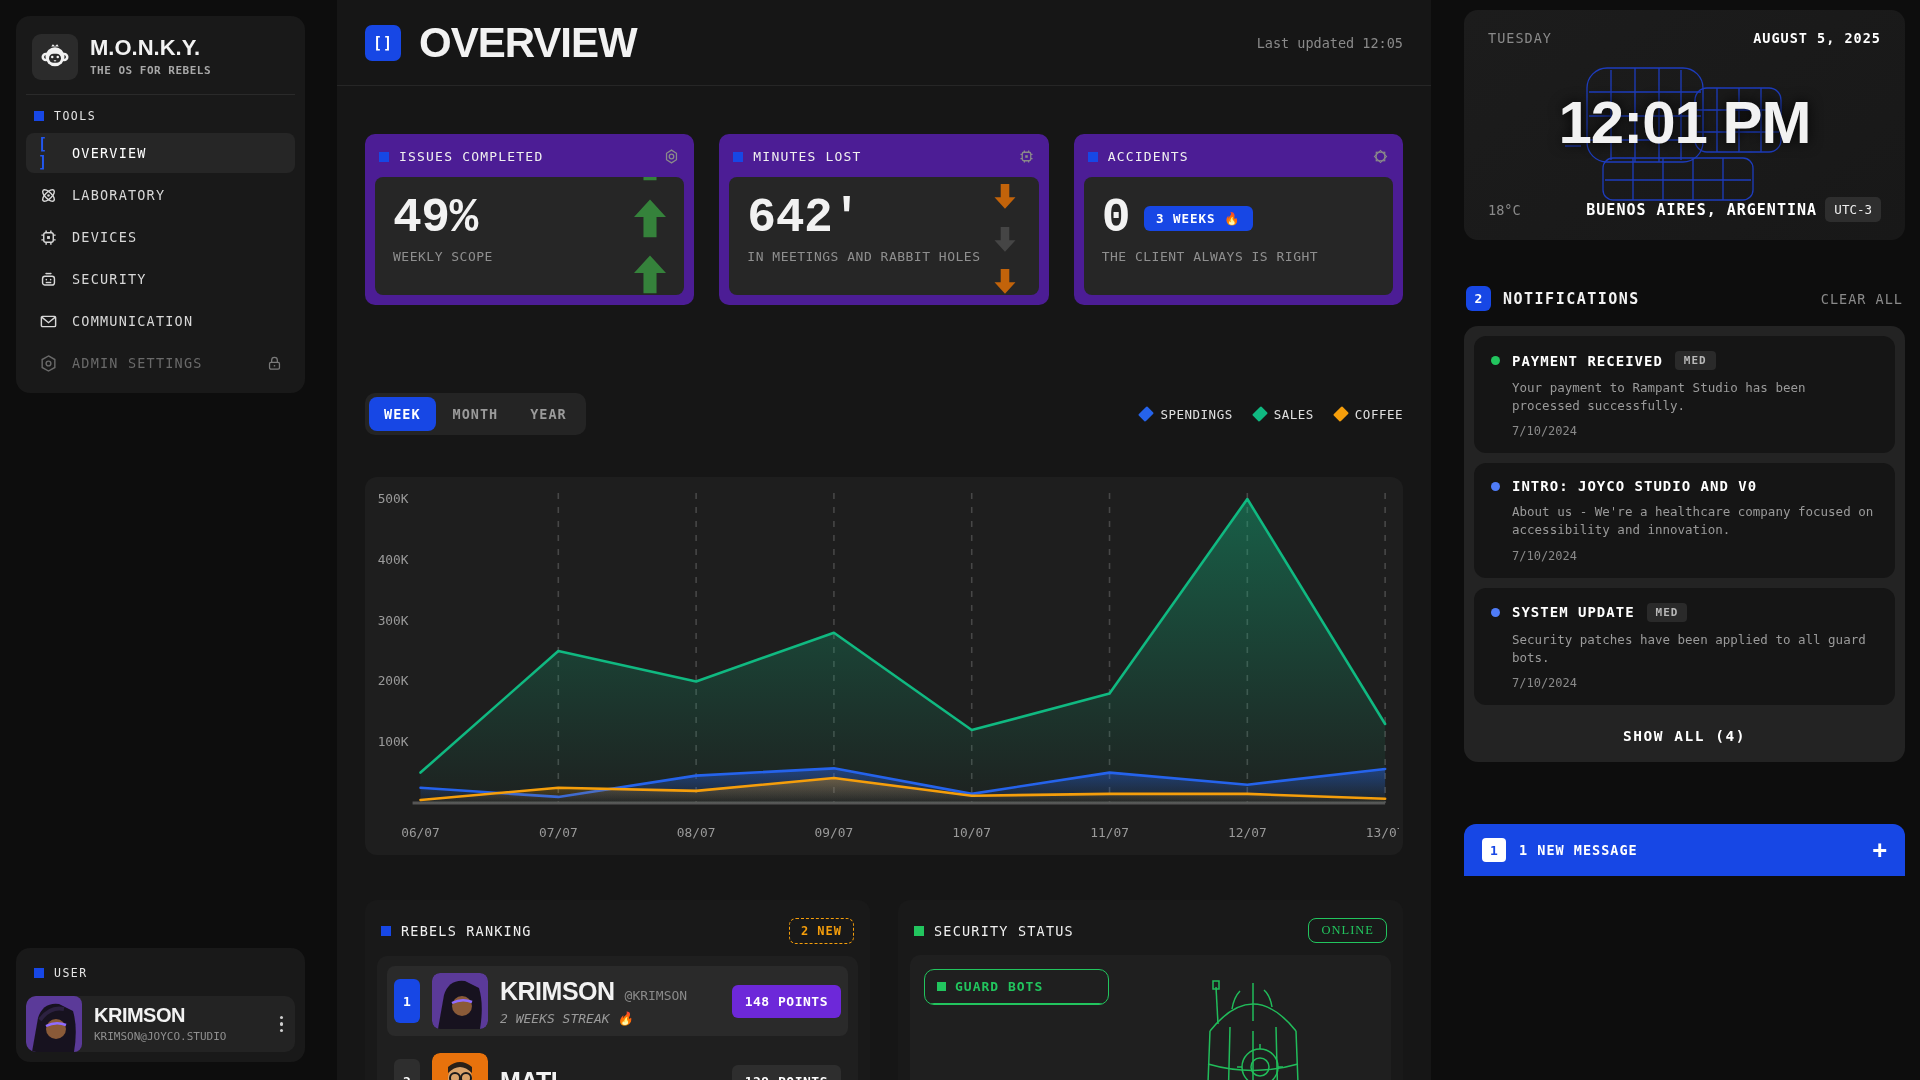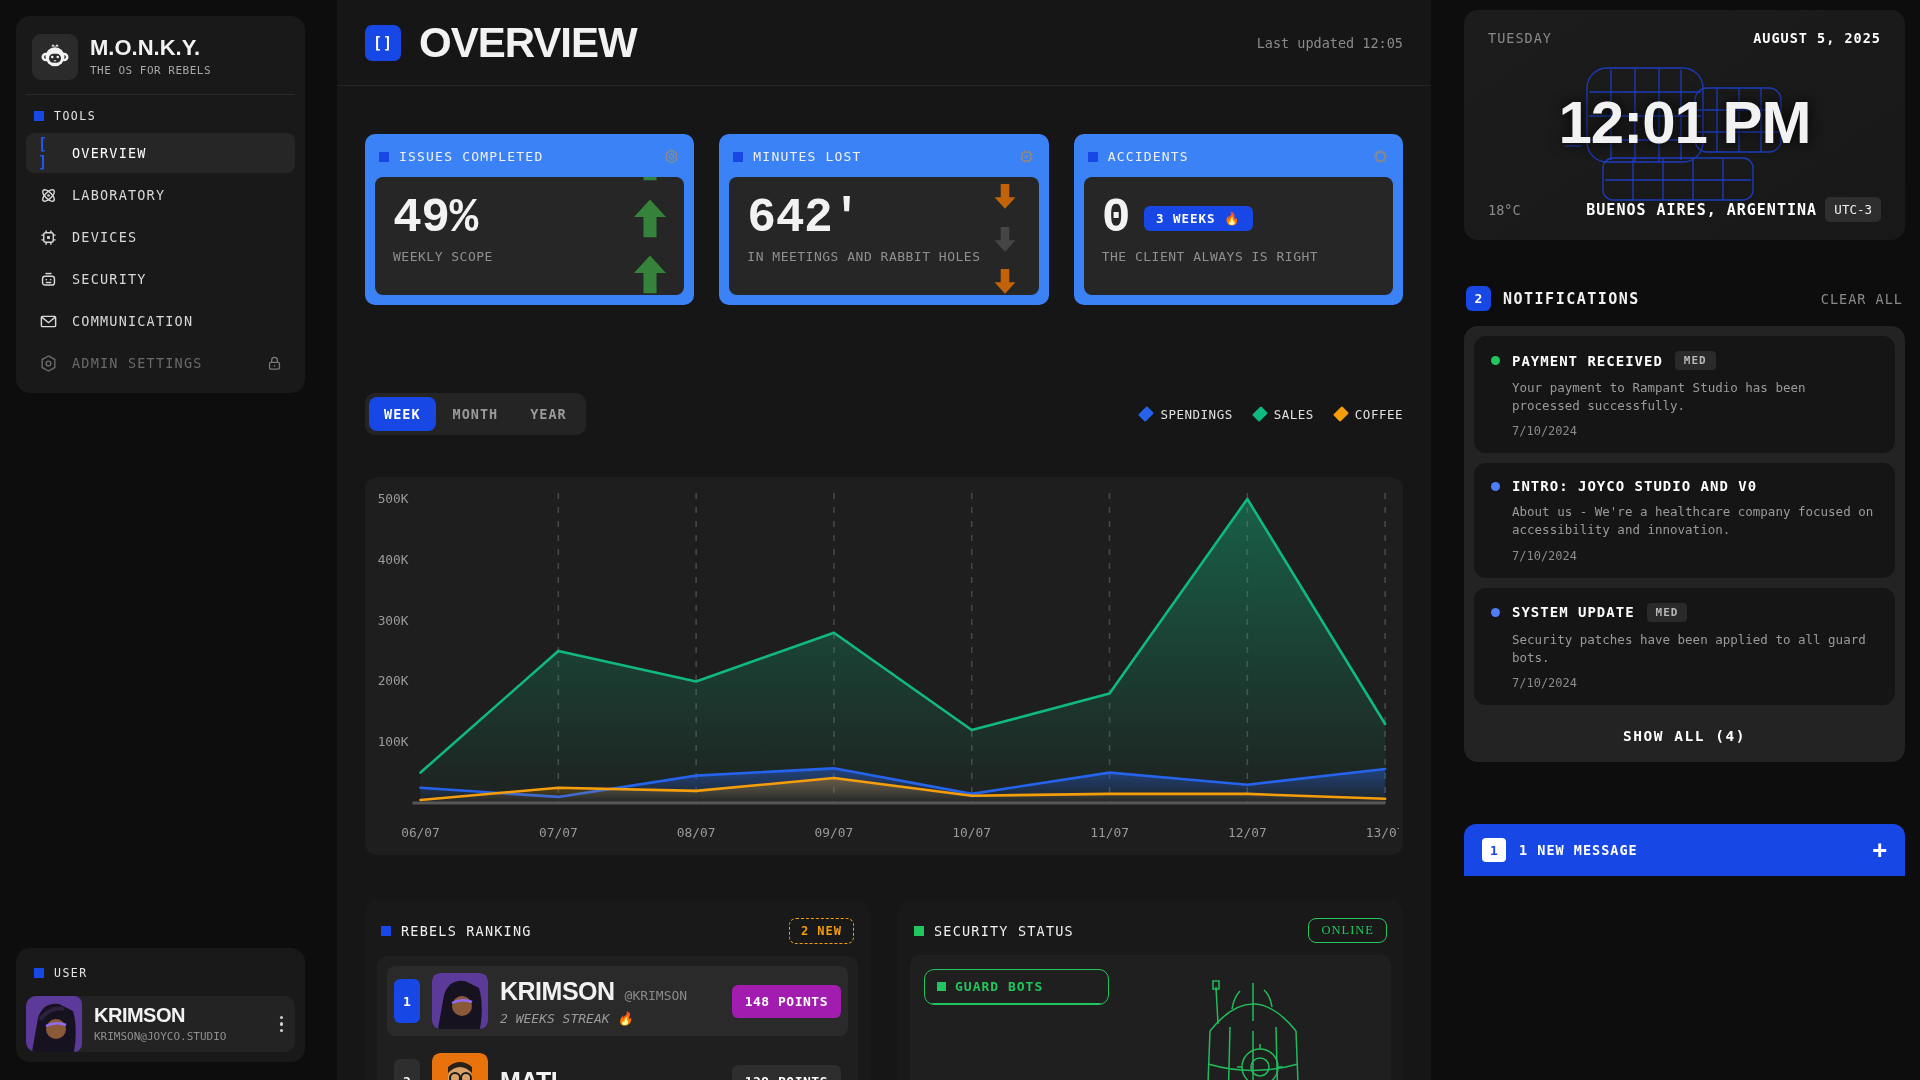--- a/index.html
+++ b/index.html
@@ -11,21 +11,21 @@
     display:flex;
   }
   .display { font-family:"Liberation Sans","DejaVu Sans",sans-serif; font-weight:900; letter-spacing:-0.5px; }
 
   
   .sidebar { width:337px; height:1080px; padding:16px 32px 18px 16px; display:flex; flex-direction:column; flex:none; }
   .side-card { background:#191919; border-radius:14px; padding:10px; }
   .logo-row { display:flex; align-items:center; gap:12px; padding:8px 6px 14px 6px; border-bottom:1px solid #2a2a2a; }
   .logo-box { width:46px; height:46px; background:#2b2b2b; border-radius:9px; display:flex; align-items:center; justify-content:center; flex:none; }
   .logo-title { font-size:22px; line-height:1; letter-spacing:0; }
-  .logo-sub { font-size:11px; color:#a8a8a8; margin-top:5px; letter-spacing:0.5px; }
+  .logo-sub { font-size:11px; color:#a8a8a8; margin-top:5px; letter-spacing:0.5px;font-weight:bold; }
   .section-label { display:flex; align-items:center; gap:10px; font-size:11.5px; letter-spacing:1.5px; color:#e5e5e5; padding:14px 8px 10px 8px; }
   .blue-sq { width:10px; height:10px; background:#1747e5; flex:none; }
   .green-sq { width:10px; height:10px; background:#22c55e; flex:none; }
   .menu { display:flex; flex-direction:column; gap:2px; }
   .menu-item { display:flex; align-items:center; gap:14px; height:40px; padding:0 12px; border-radius:8px; font-size:13.5px; letter-spacing:1.2px; color:#d8d8d8; cursor:pointer; }
   .menu-item.active { background:#262626; color:#ffffff; }
   .menu-item.disabled { color:#6a6a6a; }
   .menu-item .mi-icon { width:20px; display:flex; justify-content:center; flex:none; }
   .brackets { color:#2257f0; font-weight:bold; font-size:15px; letter-spacing:1px; }
   .lock-right { margin-left:auto; }
@@ -40,21 +40,21 @@
 
   
   .main { width:1094px; height:1080px; background:#161616; flex:none; display:flex; flex-direction:column; overflow:hidden; }
   .main-header { height:86px; padding:0 28px; display:flex; align-items:center; border-bottom:1px solid #262626; flex:none; }
   .title-icon { width:36px; height:36px; background:#1747e5; border-radius:7px; display:flex; align-items:center; justify-content:center; font-size:15px; font-weight:bold; color:#fff; letter-spacing:1px; }
   .page-title { font-size:42px; margin-left:18px; letter-spacing:-1px; }
   .last-updated { margin-left:auto; font-size:13.5px; color:#8a8a8a; }
   .main-body { padding:48px 28px 0 28px; }
 
   .stats-row { display:grid; grid-template-columns:1fr 1fr 1fr; gap:25px; }
-  .stat-card { background:#3b82f6; border-radius:10px; padding:10px; }
+  .stat-card { background:#4c1d95; border-radius:10px; padding:10px; }
   .stat-head { display:flex; align-items:center; gap:10px; font-size:13px; letter-spacing:1.2px; color:#f0f0f0; padding:4px 4px 12px 4px; }
   .stat-gear { margin-left:auto; display:flex; }
   .stat-inner { background:#262626; border-radius:8px; height:118px; padding:16px 18px 14px 18px; position:relative; overflow:hidden; }
   .stat-value { font-size:48px; line-height:1.05;font-family:Liberation Mono, monospace; }
   .stat-caption { font-size:13px; color:#8f8f8f; margin-top:6px; letter-spacing:0.5px; }
   .value-row { display:flex; align-items:center; gap:14px; }
   .streak-badge { background:#1747e5; color:#fff; font-size:12.5px; font-weight:bold; letter-spacing:1px; padding:5px 12px; border-radius:6px; }
   .arrow-col { position:absolute; right:16px; top:0; bottom:0; display:flex; flex-direction:column; gap:16px; overflow:hidden; }
   .arrow-col.up { margin-top:-36px; }
   .arrow-col.down { margin-top:6px; }
@@ -77,21 +77,21 @@
   .panel-inner { background:#1f1f1f; border-radius:10px; padding:10px; display:flex; flex-direction:column; gap:10px; }
   .rank-row { display:flex; align-items:center; gap:12px; border-radius:8px; padding:7px; }
   .rank-row.top { background:#2a2a2a; }
   .rank-chip { width:26px; height:44px; border-radius:6px; background:#2e2e2e; color:#fff; font-size:13px; font-weight:bold; display:flex; align-items:center; justify-content:center; flex:none; }
   .rank-chip.first { background:#1747e5; }
   .rk-name-row { display:flex; align-items:baseline; gap:10px; }
   .rk-name { font-size:25px; letter-spacing:-0.5px; }
   .rk-handle { font-size:13px; color:#8a8a8a; }
   .rk-streak { font-size:13px; font-style:italic; color:#9a9a9a; margin-top:5px; }
   .points-badge { margin-left:auto; background:#2e2e2e; color:#fff; border-radius:6px; font-size:13px; font-weight:bold; letter-spacing:0.5px; padding:9px 13px; flex:none; }
-  .points-badge.first { background:#a21caf; }
+  .points-badge.first { background:#6d28d9; }
 
   .sec-inner { background:#1f1f1f; border-radius:10px; padding:14px; display:flex; gap:20px; height:196px; }
   .sec-boxes { display:flex; flex-direction:column; gap:13px; width:185px; flex:none; }
   .sec-box { border:1.5px solid #22c55e; border-radius:10px; overflow:hidden; }
   .sec-box-head { display:flex; align-items:center; gap:9px; padding:9px 12px; border-bottom:1.5px solid #22c55e; color:#22c55e; font-size:13px; font-weight:bold; letter-spacing:1px; }
   .sec-box-head .gsq { width:9px; height:9px; background:#22c55e; }
   .sec-box-body { padding:8px 12px 10px 12px; }
   .sec-value { font-size:27px; color:#22c55e; letter-spacing:0; }
   .sec-status { font-size:12.5px; color:#3f8f57; margin-top:3px; }
   .tower-wrap { flex:1; display:flex; justify-content:center; }

